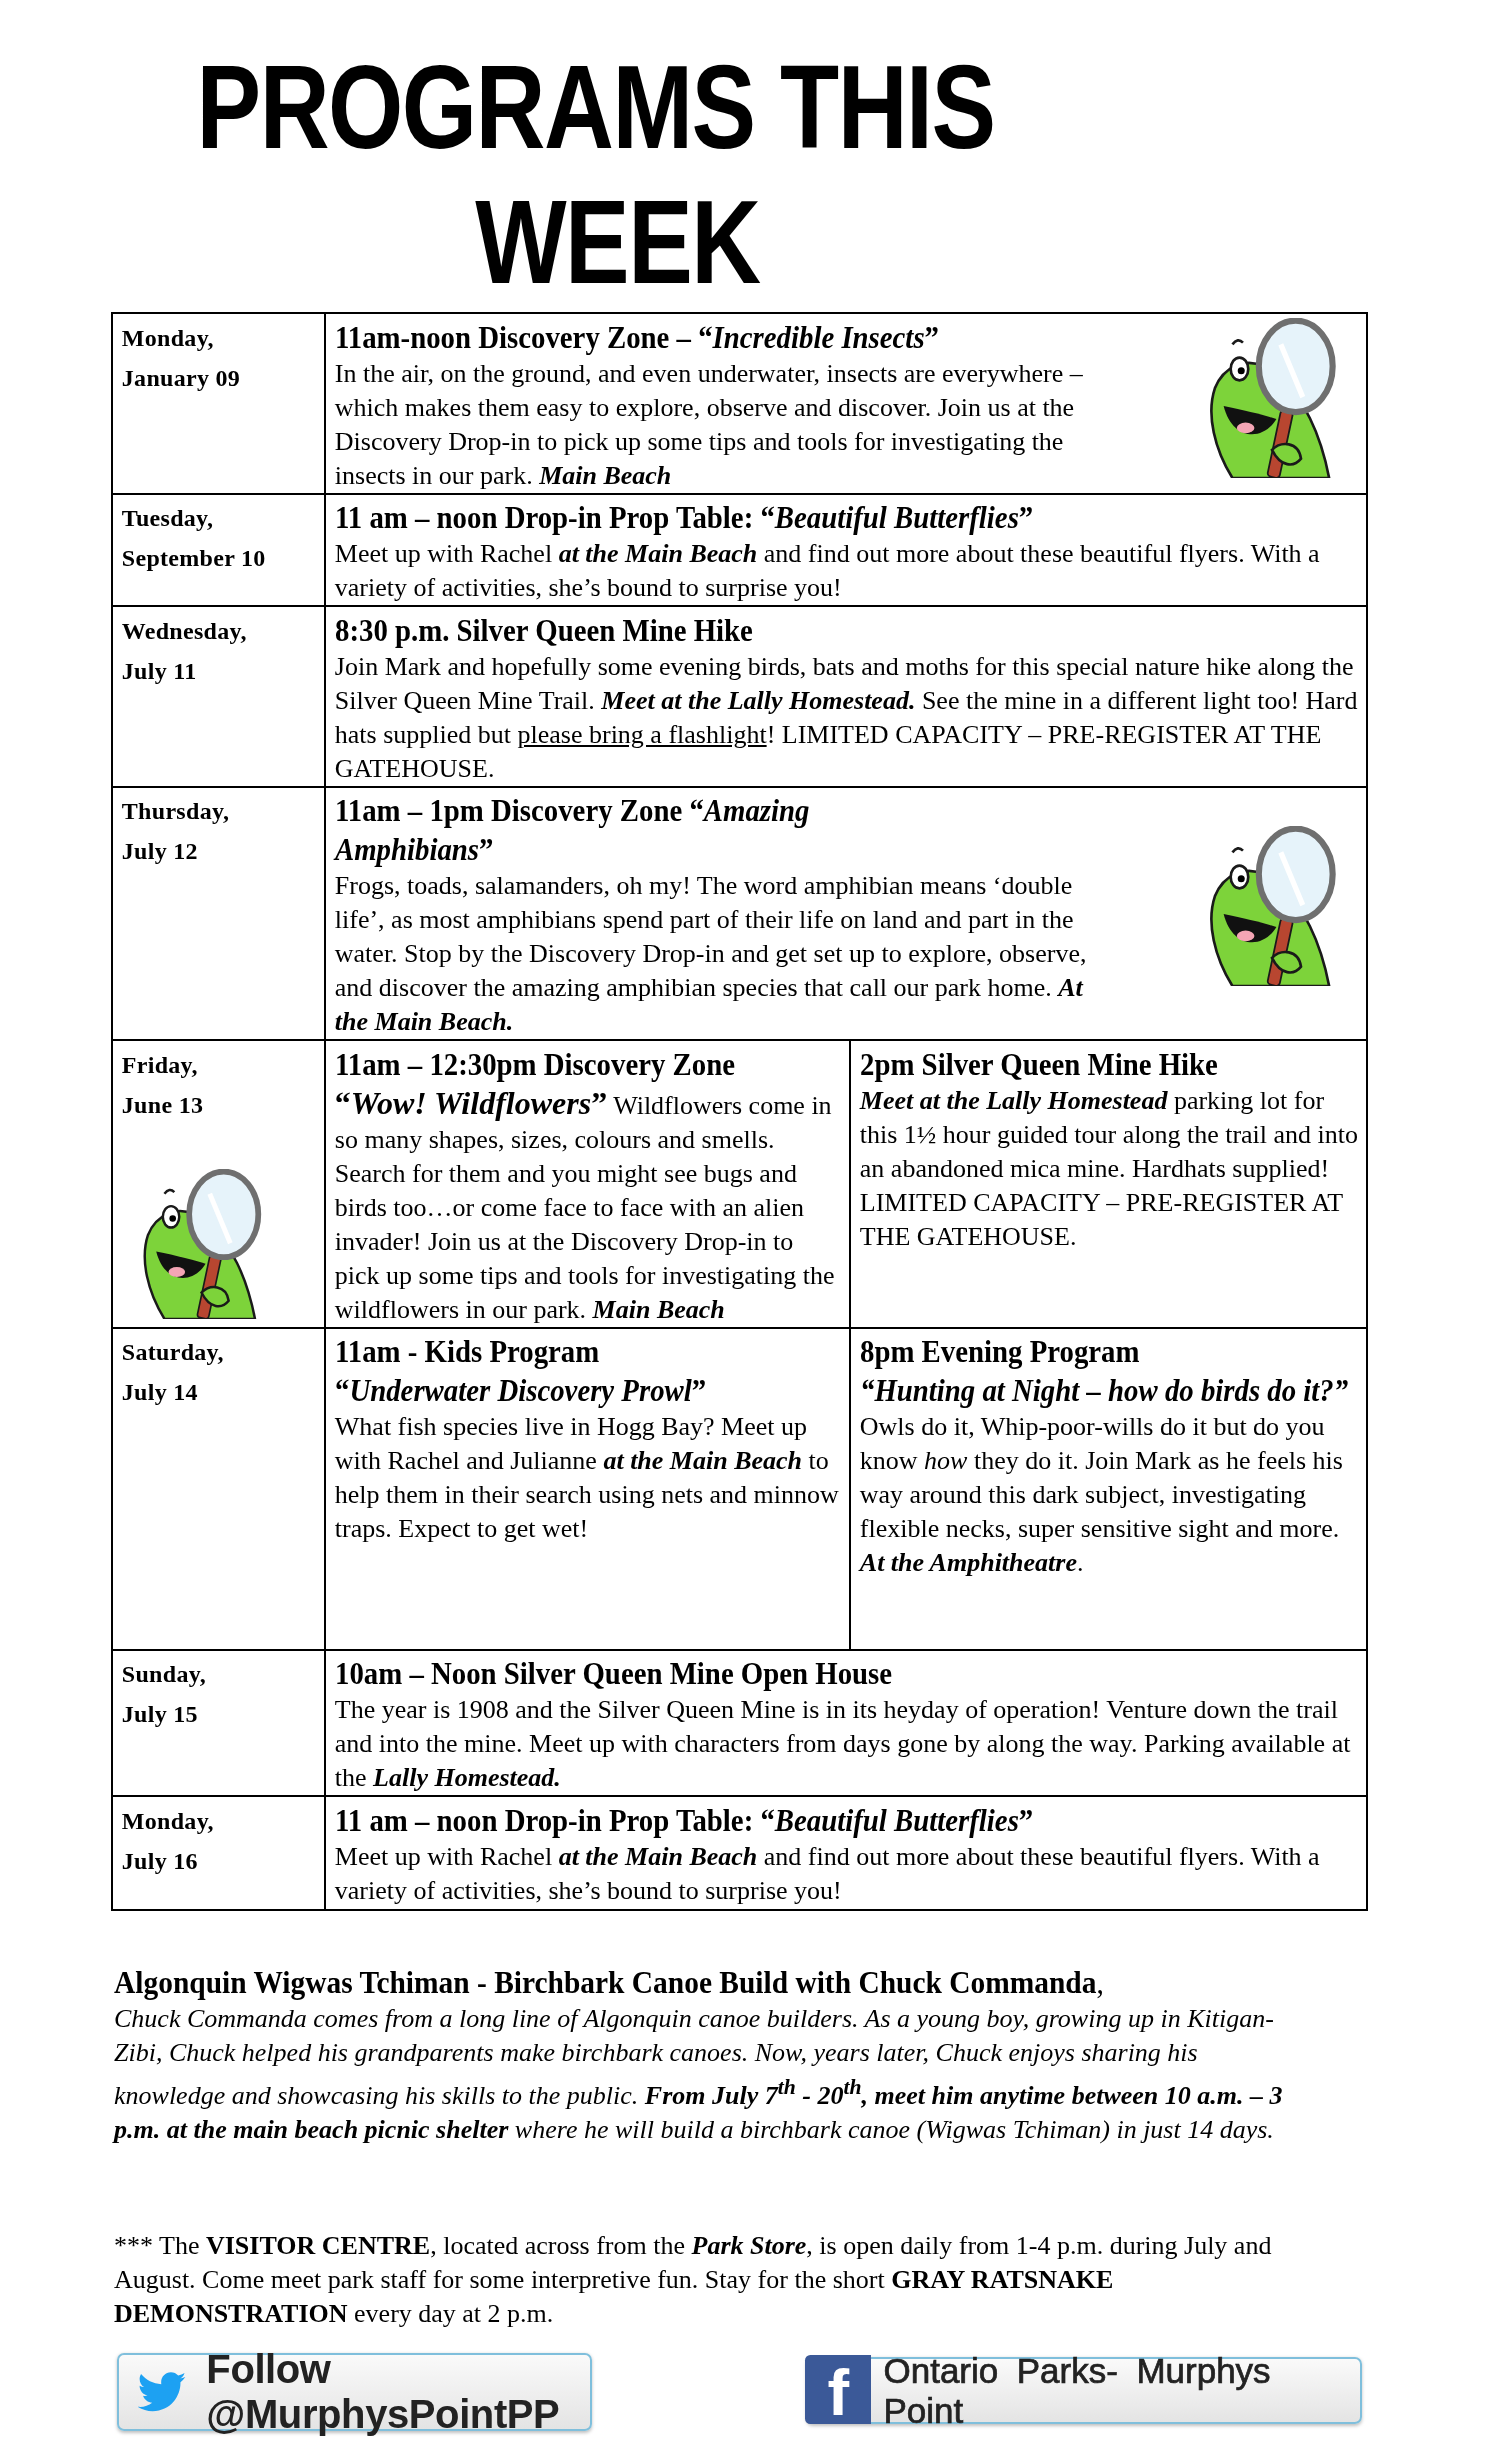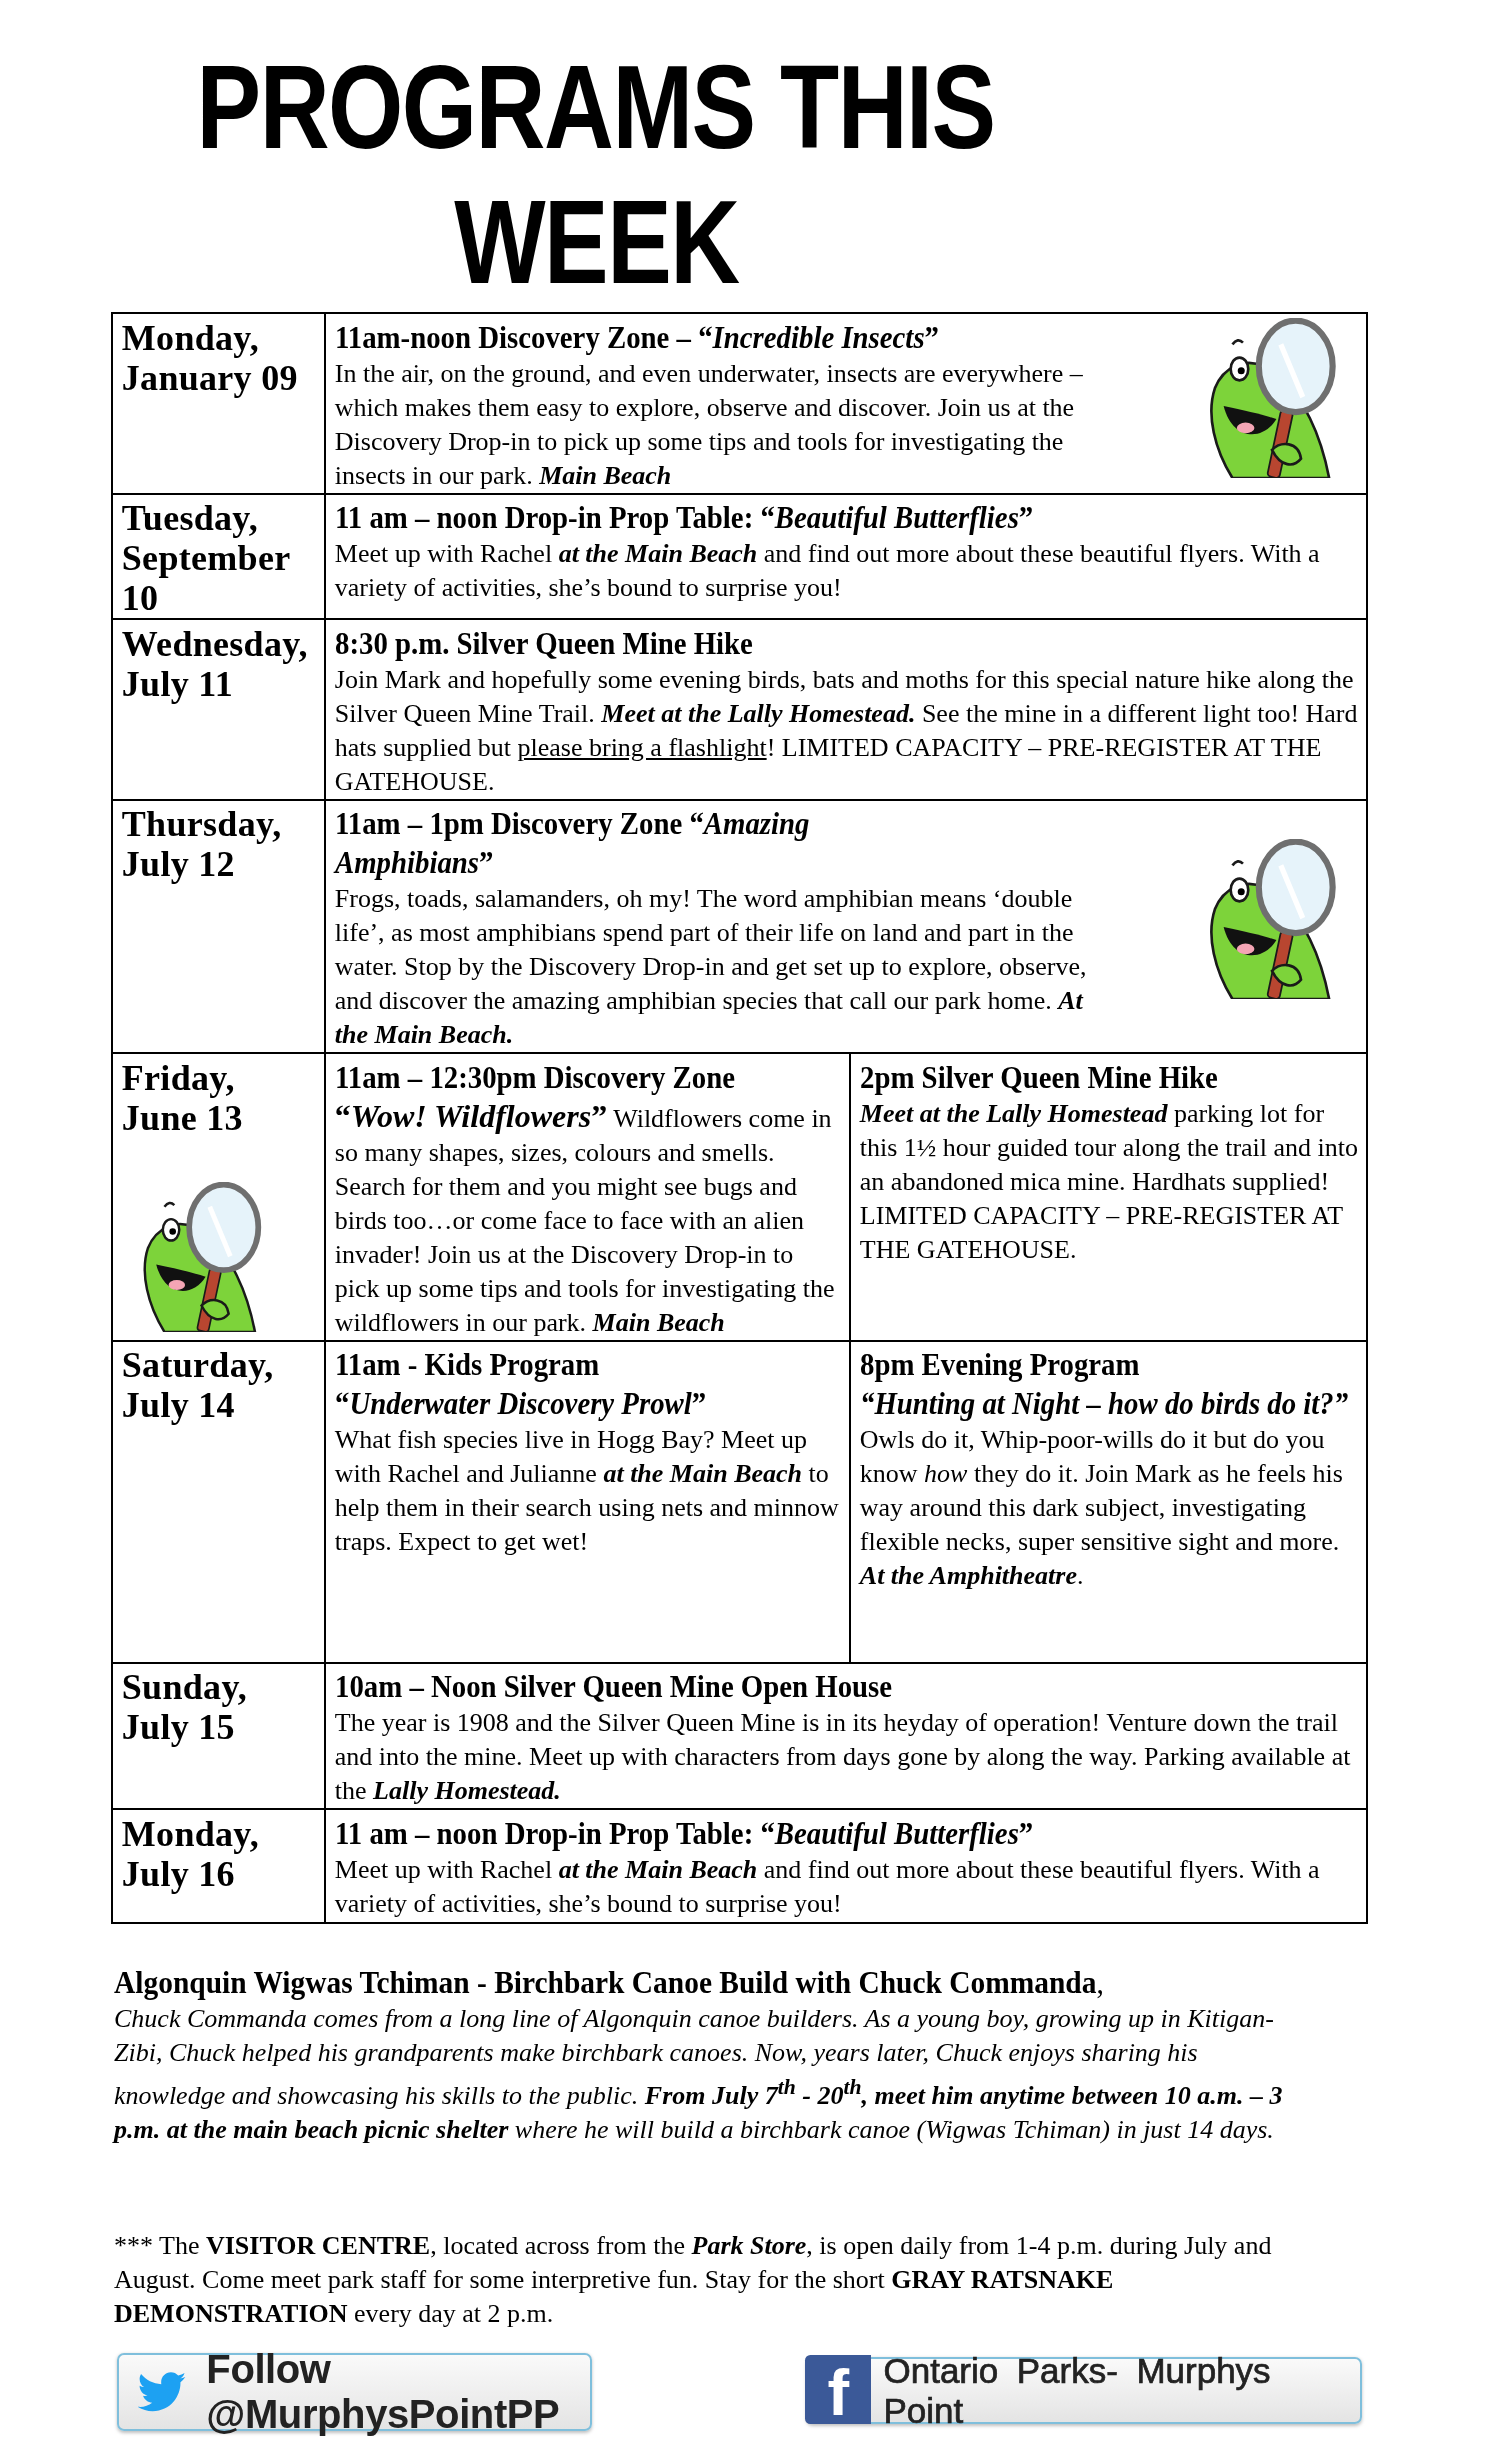--- a/index.html
+++ b/index.html
@@ -3,28 +3,28 @@
 <meta charset="utf-8">
 <style>
   html, body { margin:0; padding:0; background:#ffffff; }
   body { width:1495px; height:2462px; position:relative; overflow:hidden; color:#000;
          font-family:"Liberation Serif", serif; }
   .title-line { position:absolute; left:0; width:1192px; text-align:center;
         font-family:"Liberation Sans", sans-serif; font-weight:bold; font-size:118px; line-height:118px;
         letter-spacing:-1.8px; }
   .title-line span { display:inline-block; transform:scaleX(0.82); transform-origin:center; }
   #title1 { top:48px; }
-  #title2 { top:183px; }
+  #title2 { top:183px;padding-left:21px; }
 
   table.sched { position:absolute; left:111px; top:312px; width:1255px; border-collapse:collapse; table-layout:fixed; }
   table.sched td { border:2.6px solid #000; vertical-align:top; padding:3.5px 7px 0 8.8px; overflow:hidden; }
   col.c-date { width:213px; }
   col.c-a { width:525px; }
   col.c-b { width:517px; }
-  .date { font-weight:bold; font-size:36px; line-height:40px; letter-spacing:0.3px; }
+  .date { font-weight:bold; font-size:24px; line-height:40px; letter-spacing:0.3px; }
   .hd { font-weight:bold; font-size:32px; line-height:39px; transform:scaleX(0.9); transform-origin:left; white-space:nowrap; }
   .hd.wrap { white-space:normal; }
   .body { font-size:26px; line-height:34px; }
   .body i, .body em { font-style:italic; }
   .bi { font-style:italic; font-weight:bold; }
   .u { text-decoration:underline; }
   .frog { float:right; width:150px; height:160px; margin:0 12.3px 0 8.8px; }
   .frog.left { float:none; display:block; margin:44px 0 0 8.8px; width:141px; height:150px; }
 
   .sec { position:absolute; left:114px; width:1249px; }

